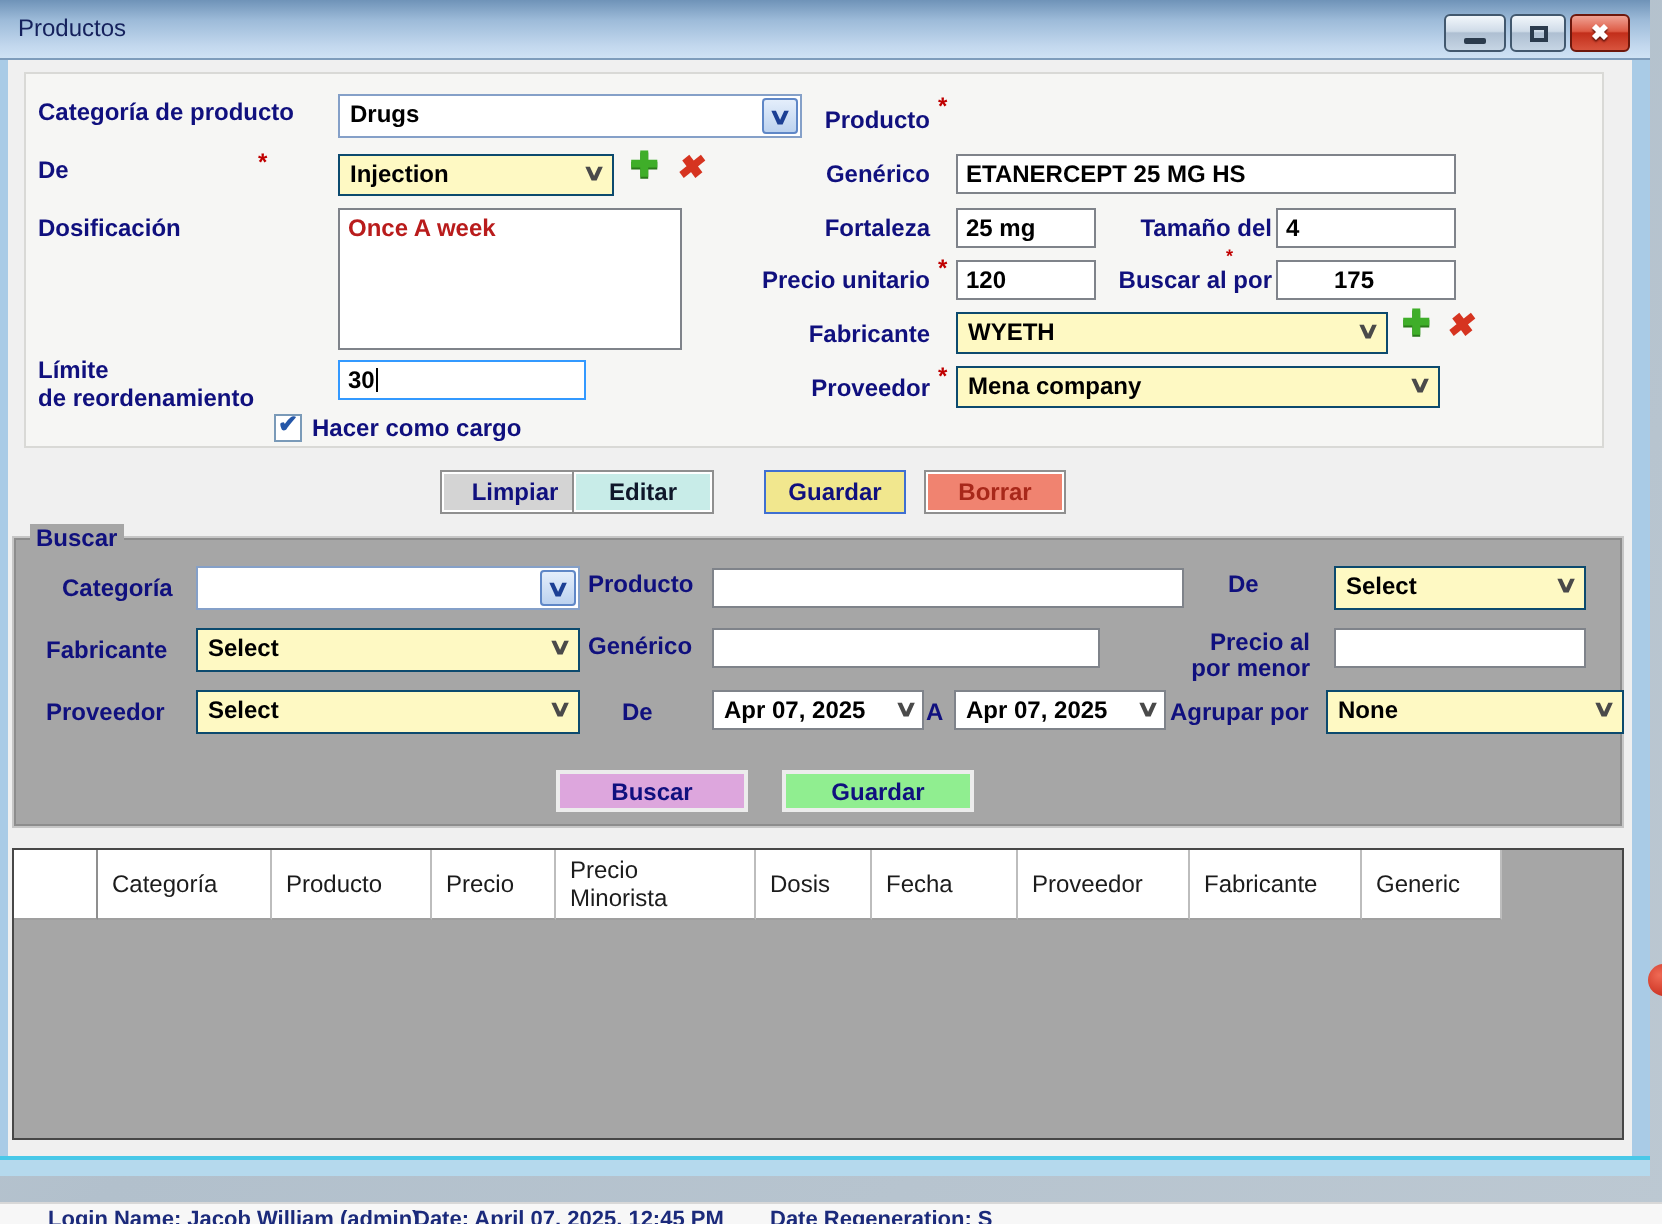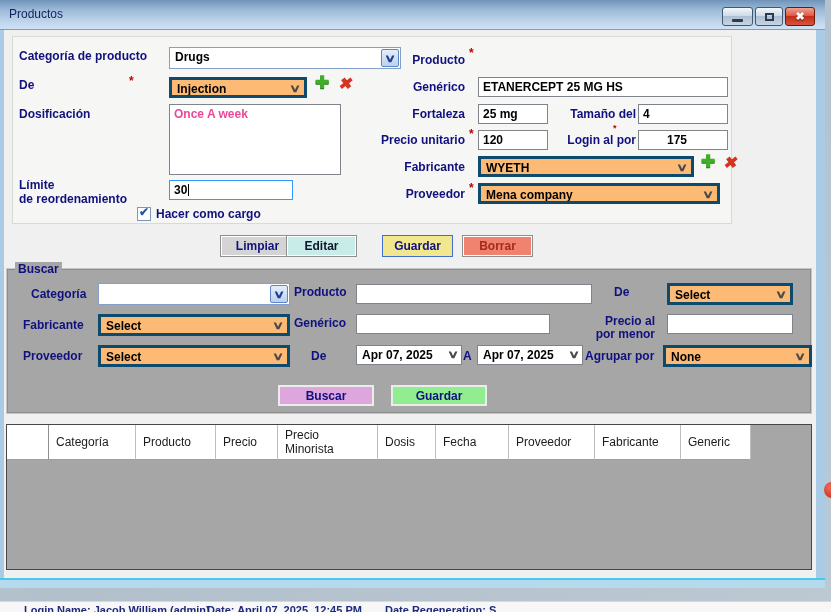--- a/index.html
+++ b/index.html
@@ -40,40 +40,40 @@
   
   .lbl { position:absolute; font-size:12px; font-weight:bold; color:#10107e; white-space:nowrap; }
   .lbl.r { text-align:right; }
   .ast { position:absolute; color:#c00000; font-size:12px; font-weight:bold; }
   .ast.small { font-size:9px; }
   .tb { position:absolute; background:#fff; border:1px solid #7f838a; font-family:"Liberation Sans",sans-serif;
         font-size:12px; font-weight:bold; color:#000; padding:2px 4px; overflow:hidden; white-space:nowrap; }
   .tb.focus { border:1px solid #3399ff; }
   .caret { display:inline-block; width:1px; height:12px; background:#000; margin-left:1px; vertical-align:-2px; }
   .tarea { position:absolute; background:#fff; border:1px solid #7f838a; font-size:12px; font-weight:bold;
-           color:#ec4899; padding:2px 4px; }
-  .cbo { position:absolute; background:#fdba74; border:3px solid #0c4a6e; font-size:12px; font-weight:bold;
+           color:#b91c1c; padding:2px 4px; }
+  .cbo { position:absolute; background:#fef9c3; border:1px solid #0c4a6e; font-size:12px; font-weight:bold;
          color:#000; padding:2px 5px; white-space:nowrap; overflow:hidden; }
   .cbo .chev { position:absolute; right:5px; top:2px; color:#4a4a4a; font-size:11px; transform:scaleX(1.5); }
   .cbo-white { position:absolute; background:#fff; border:1px solid #85a0c8; font-size:12px; font-weight:bold;
          color:#000; padding:2px 5px; }
   .arrow-btn { position:absolute; right:1px; top:1px; bottom:1px; width:18px;
     background:linear-gradient(180deg,#e4eefb,#bcd2ef); border:1px solid #5f87c7; border-radius:2px;
     display:flex; align-items:center; justify-content:center; }
   .arrow-btn .chev { color:#1c3f94; font-size:11px; font-weight:bold; transform:scaleX(1.5); }
   .dtp { position:absolute; background:#fff; border:1px solid #7f838a; font-size:12px; font-weight:bold;
          color:#000; padding:2px 5px; white-space:nowrap; }
   .dtp .chev { position:absolute; right:4px; top:2px; color:#4a4a4a; font-size:11px; transform:scaleX(1.5); }
   .icon-add { position:absolute; color:#3fae29; font-size:17px; font-weight:bold; text-shadow:0 1px 0 #2a7a1a; cursor:default; }
   .icon-del { position:absolute; color:#d63420; font-size:16px; font-weight:bold; font-style:italic; cursor:default; }
   .checkbox { position:absolute; width:14px; height:14px; background:#fff; border:1px solid #7a9ab8; }
   .checkbox .ck { position:absolute; left:1px; top:-3px; color:#2456a8; font-size:12px; font-weight:bold; }
 
   
-  .form-panel { position:absolute; left:12px; top:36px; width:720px; height:188px;
+  .form-panel { position:absolute; left:12px; top:36px; width:790px; height:188px;
     background:#f6f6f4; border:1px solid #d9d9d6; }
 
   
   .btn { position:absolute; height:22px; font-size:12px; font-weight:bold; color:#10107e;
     display:flex; align-items:center; justify-content:center; border:1px solid #8f8f8f;
     box-shadow:inset 0 0 0 1px #ffffff; cursor:default; }
   .btn-limpiar { left:220px; top:235px; width:75px; background:#d4d4d4; }
   .btn-editar  { left:286px; top:235px; width:71px; background:#c8ece8; color:#0f172a; }
   .btn-guardar { left:382px; top:235px; width:71px; background:#f1e78e; border:1px solid #3f6fd1; box-shadow:none; }
   .btn-borrar  { left:462px; top:235px; width:71px; background:#f08370; color:#a8281a; }
@@ -159,21 +159,21 @@
     <div class="tb" style="left:465px; top:40px; width:250px; height:20px;">ETANERCEPT 25 MG HS</div>
 
     <div class="lbl r" style="left:368px; top:70px; width:84px;">Fortaleza</div>
     <div class="tb" style="left:465px; top:67px; width:70px; height:20px;">25 mg</div>
     <div class="lbl r" style="left:540px; top:70px; width:83px;">Tamaño del</div>
     <div class="tb" style="left:625px; top:67px; width:90px; height:20px;">4</div>
 
     <div class="lbl r" style="left:352px; top:96px; width:100px;">Precio unitario</div>
     <div class="ast" style="left:456px; top:90px;">*</div>
     <div class="tb" style="left:465px; top:93px; width:70px; height:20px;">120</div>
-    <div class="lbl r" style="left:522px; top:96px; width:101px;">Login al por</div>
+    <div class="lbl r" style="left:522px; top:96px; width:101px;">Buscar al por</div>
     <div class="ast small" style="left:600px; top:86px;">*</div>
     <div class="tb" style="left:625px; top:93px; width:90px; height:20px;padding-left:28px;">175</div>
 
     <div class="lbl r" style="left:368px; top:123px; width:84px;">Fabricante</div>
     <div class="cbo" style="left:465px; top:119px; width:216px; height:21px;">
       <span>WYETH</span>
       <span class="chev">∨</span>
     </div>
     <div class="icon-add" style="left:688px; top:114px;">✚</div>
     <div class="icon-del" style="left:710px; top:116px;">✖</div>

